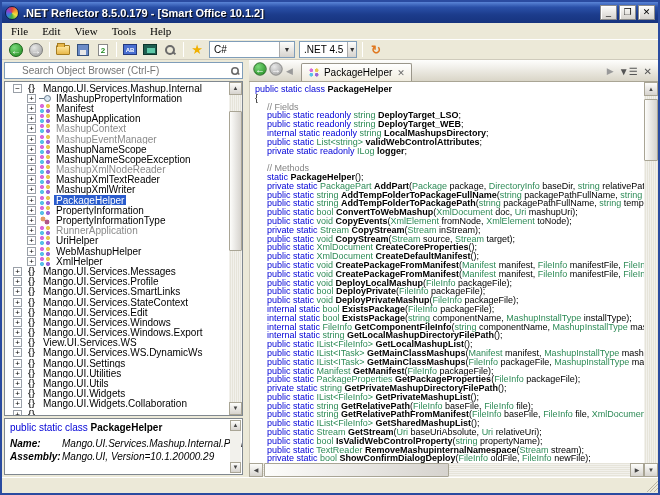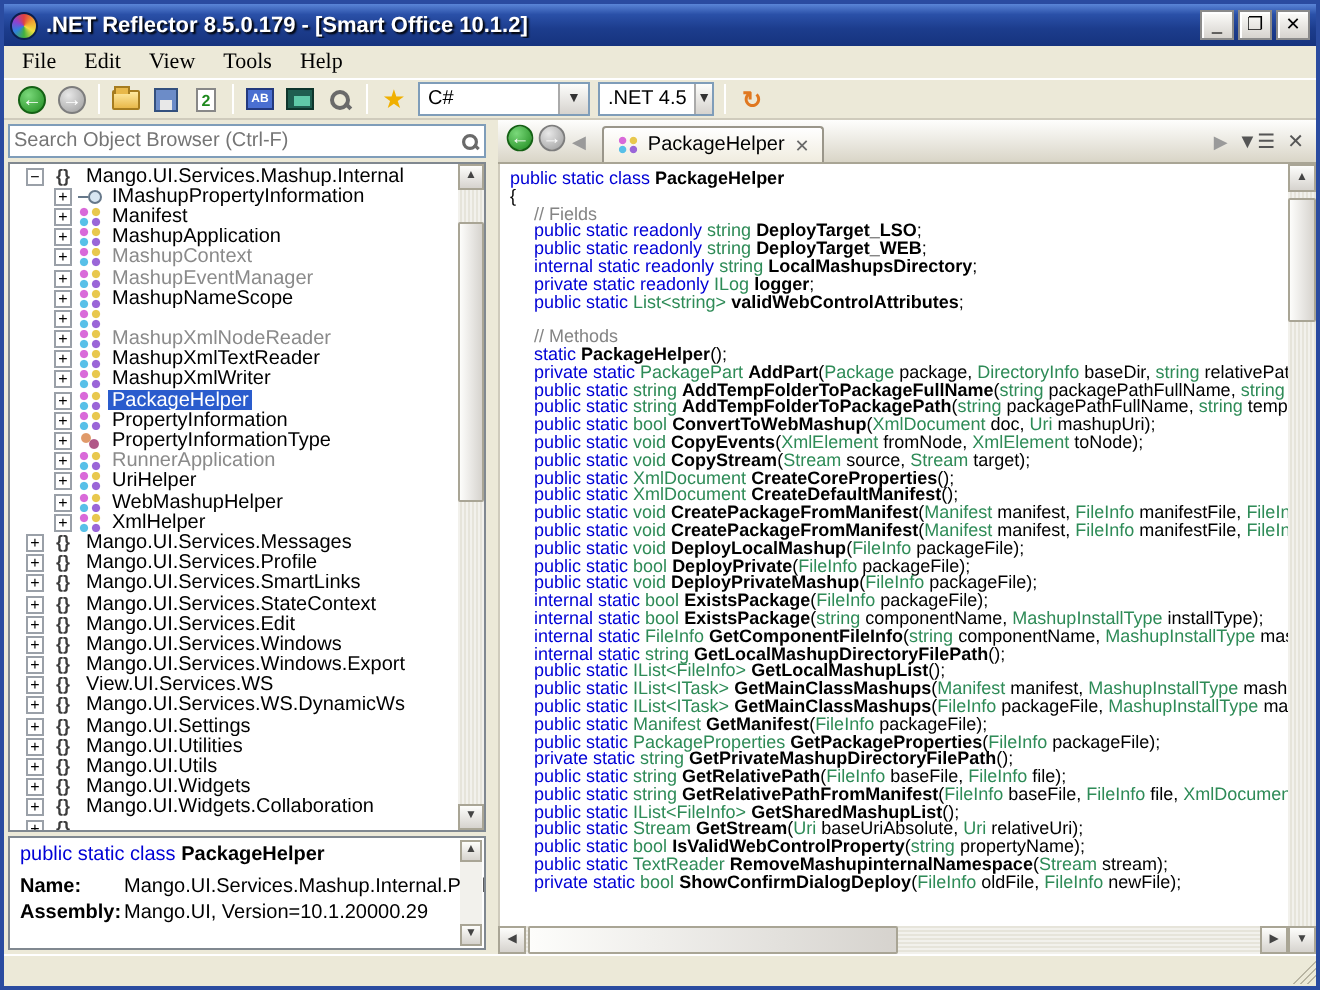--- a/index.html
+++ b/index.html
@@ -49,21 +49,21 @@
   .combo{display:flex;align-items:center;background:#fff;border:1px solid #7f9db9;height:17px;margin:0 2px;font-size:10px;}
   .combo .val{padding:0 4px;flex:1;white-space:nowrap;}
   .combo .drop{width:15px;height:15px;background:linear-gradient(#fdfdfb,#d6d3ce);border-left:1px solid #aaa;
     font-size:7px;line-height:15px;text-align:center;color:#333;}
   
   .main{flex:1;display:flex;min-height:0;}
   .left{width:243px;flex:0 0 243px;display:flex;flex-direction:column;padding:2px;min-height:0;}
   .splitter{width:4px;flex:0 0 4px;background:#ece9d8;}
   
   .searchbox{height:17px;flex:0 0 17px;display:flex;align-items:center;background:#fff;border:1px solid #7f9db9;margin-bottom:2px;}
-  .searchbox input{flex:1;border:none;outline:none;font:10px "Liberation Sans",sans-serif;color:#444;padding:0 2px;min-width:0;}
+  .searchbox input{flex:1;border:none;outline:none;font:10px "Liberation Sans",sans-serif;color:#444;padding:0 17px;min-width:0;}
   .searchbox .ic-mag{transform:scale(.8);margin-right:1px;}
   
   .treebox{flex:1;background:#fff;border:1px solid #808890;position:relative;overflow:hidden;min-height:0;}
   .tree{position:absolute;left:0;top:1px;right:13px;bottom:0;overflow:hidden;}
   .trow{display:flex;align-items:center;height:10.2px;font-size:10px;white-space:nowrap;overflow:hidden;}
   .exp{width:9px;height:9px;flex:0 0 9px;border:1px solid #9aa0a8;background:#fff;font-size:8px;line-height:7px;
     text-align:center;color:#000;margin-right:3px;}
   .ico{width:12px;height:11px;flex:0 0 12px;margin-right:3px;position:relative;}
   .ico.class{background:
     radial-gradient(circle at 3px 3px,#d96ad9 1.8px,rgba(0,0,0,0) 2.3px),
@@ -85,21 +85,21 @@
   .sbtn{height:13px;flex:0 0 13px;background:linear-gradient(#fdfdfb,#d6d3ce);border:1px solid #a9a595;
     font-size:6px;line-height:11px;text-align:center;color:#444;}
   .sthumb{background:linear-gradient(90deg,#fdfdfb,#d6d3ce);border:1px solid #a9a595;border-radius:1px;}
   .tree-thumb{margin-top:16px;height:140px;}
   
   .details{height:57px;flex:0 0 57px;background:#fff;border:1px solid #808890;margin-top:2px;
     padding:3px 14px 3px 5px;font-size:10px;position:relative;overflow:hidden;}
   .decl{margin-bottom:5px;white-space:nowrap;}
   .decl .kw{color:#0000d6;}
   .decl .nm{font-weight:bold;color:#000;}
-  .drow{display:flex;margin-bottom:2px;white-space:nowrap;}
+  .drow{display:flex;margin-bottom:2px;white-space:nowrap;font-style:italic;}
   .drow .dl{font-weight:bold;width:52px;flex:0 0 52px;}
   .mini-scroll{position:absolute;top:1px;right:1px;bottom:1px;width:11px;display:flex;flex-direction:column;justify-content:space-between;
     background:#f2f1ec;}
   .mini-scroll .sbtn{height:11px;flex:0 0 11px;line-height:9px;}
   
   .right{flex:1;display:flex;flex-direction:column;min-width:0;background:#ece9d8;}
   .navbar{height:22px;flex:0 0 22px;display:flex;align-items:flex-end;
     background:linear-gradient(#fefefd,#d9d5c7);border-bottom:1px solid #a9a595;padding:0 3px;}
   .navbar .circ{margin:0 1px 3px 1px;transform:scale(.95);}
   .chev{font-size:9px;color:#9a9a9a;margin:0 2px 5px 2px;}
@@ -240,20 +240,21 @@
               <span class="tlabel">MashupEventManager</span>
             </div>
             <div class="trow" style="padding-left: 22px;">
               <span class="exp">+</span>
               <span class="ico class"></span>
               <span class="tlabel">MashupNameScope</span>
             </div>
             <div class="trow" style="padding-left: 22px;">
               <span class="exp">+</span>
               <span class="ico class"></span>
+              <span class="tlabel">MashupNameScopeException</span>
             </div>
             <div class="trow gray" style="padding-left: 22px;">
               <span class="exp">+</span>
               <span class="ico class"></span>
               <span class="tlabel">MashupXmlNodeReader</span>
             </div>
             <div class="trow" style="padding-left: 22px;">
               <span class="exp">+</span>
               <span class="ico class"></span>
               <span class="tlabel">MashupXmlTextReader</span>
@@ -421,48 +422,50 @@
       </div>
       <div class="rbody">
         <div class="codecol">
           <div class="code" id="code">
               <div class="cl"><span class="tk">public static class </span><span class="tm">PackageHelper</span></div>
               <div class="cl"><span class="tp">{</span></div>
               <div class="cl ind"><span class="tc">// Fields</span></div>
               <div class="cl ind"><span class="tk">public static readonly </span><span class="tt">string </span><span class="tm">DeployTarget_LSO</span><span class="tp">;</span></div>
               <div class="cl ind"><span class="tk">public static readonly </span><span class="tt">string </span><span class="tm">DeployTarget_WEB</span><span class="tp">;</span></div>
               <div class="cl ind"><span class="tk">internal static readonly </span><span class="tt">string </span><span class="tm">LocalMashupsDirectory</span><span class="tp">;</span></div>
+              <div class="cl ind"><span class="tk">public static </span><span class="tt">List&lt;string&gt; </span><span class="tm">validWebControlAttributes</span><span class="tp">;</span></div>
               <div class="cl ind"><span class="tk">private static readonly </span><span class="tt">ILog </span><span class="tm">logger</span><span class="tp">;</span></div>
-              <div class="cl ind"><span class="tk">public static </span><span class="tt">List&lt;string&gt; </span><span class="tm">validWebControlAttributes</span><span class="tp">;</span></div>
               <div class="cl ind">&nbsp;</div>
               <div class="cl ind"><span class="tc">// Methods</span></div>
               <div class="cl ind"><span class="tk">static </span><span class="tm">PackageHelper</span><span class="tp">();</span></div>
               <div class="cl ind"><span class="tk">private static </span><span class="tt">PackagePart </span><span class="tm">AddPart</span><span class="tp">(</span><span class="tt">Package </span><span class="tp">package, </span><span class="tt">DirectoryInfo </span><span class="tp">baseDir, </span><span class="tt">string </span><span class="tp">relativePath, </span></div>
               <div class="cl ind"><span class="tk">public static </span><span class="tt">string </span><span class="tm">AddTempFolderToPackageFullName</span><span class="tp">(</span><span class="tt">string </span><span class="tp">packagePathFullName, </span><span class="tt">string </span></div>
               <div class="cl ind"><span class="tk">public static </span><span class="tt">string </span><span class="tm">AddTempFolderToPackagePath</span><span class="tp">(</span><span class="tt">string </span><span class="tp">packagePathFullName, </span><span class="tt">string </span><span class="tp">tempFolderName);</span></div>
               <div class="cl ind"><span class="tk">public static </span><span class="tt">bool </span><span class="tm">ConvertToWebMashup</span><span class="tp">(</span><span class="tt">XmlDocument </span><span class="tp">doc, </span><span class="tt">Uri </span><span class="tp">mashupUri);</span></div>
               <div class="cl ind"><span class="tk">public static </span><span class="tt">void </span><span class="tm">CopyEvents</span><span class="tp">(</span><span class="tt">XmlElement </span><span class="tp">fromNode, </span><span class="tt">XmlElement </span><span class="tp">toNode);</span></div>
+              <div class="cl ind"><span class="tk">private static </span><span class="tt">Stream </span><span class="tm">CopyStream</span><span class="tp">(</span><span class="tt">Stream </span><span class="tp">inStream);</span></div>
               <div class="cl ind"><span class="tk">public static </span><span class="tt">void </span><span class="tm">CopyStream</span><span class="tp">(</span><span class="tt">Stream </span><span class="tp">source, </span><span class="tt">Stream </span><span class="tp">target);</span></div>
               <div class="cl ind"><span class="tk">public static </span><span class="tt">XmlDocument </span><span class="tm">CreateCoreProperties</span><span class="tp">();</span></div>
               <div class="cl ind"><span class="tk">public static </span><span class="tt">XmlDocument </span><span class="tm">CreateDefaultManifest</span><span class="tp">();</span></div>
               <div class="cl ind"><span class="tk">public static </span><span class="tt">void </span><span class="tm">CreatePackageFromManifest</span><span class="tp">(</span><span class="tt">Manifest </span><span class="tp">manifest, </span><span class="tt">FileInfo </span><span class="tp">manifestFile, </span><span class="tt">FileInfo </span></div>
               <div class="cl ind"><span class="tk">public static </span><span class="tt">void </span><span class="tm">CreatePackageFromManifest</span><span class="tp">(</span><span class="tt">Manifest </span><span class="tp">manifest, </span><span class="tt">FileInfo </span><span class="tp">manifestFile, </span><span class="tt">FileInfo </span></div>
               <div class="cl ind"><span class="tk">public static </span><span class="tt">void </span><span class="tm">DeployLocalMashup</span><span class="tp">(</span><span class="tt">FileInfo </span><span class="tp">packageFile);</span></div>
               <div class="cl ind"><span class="tk">public static </span><span class="tt">bool </span><span class="tm">DeployPrivate</span><span class="tp">(</span><span class="tt">FileInfo </span><span class="tp">packageFile);</span></div>
               <div class="cl ind"><span class="tk">public static </span><span class="tt">void </span><span class="tm">DeployPrivateMashup</span><span class="tp">(</span><span class="tt">FileInfo </span><span class="tp">packageFile);</span></div>
               <div class="cl ind"><span class="tk">internal static </span><span class="tt">bool </span><span class="tm">ExistsPackage</span><span class="tp">(</span><span class="tt">FileInfo </span><span class="tp">packageFile);</span></div>
               <div class="cl ind"><span class="tk">internal static </span><span class="tt">bool </span><span class="tm">ExistsPackage</span><span class="tp">(</span><span class="tt">string </span><span class="tp">componentName, </span><span class="tt">MashupInstallType </span><span class="tp">installType);</span></div>
               <div class="cl ind"><span class="tk">internal static </span><span class="tt">FileInfo </span><span class="tm">GetComponentFileInfo</span><span class="tp">(</span><span class="tt">string </span><span class="tp">componentName, </span><span class="tt">MashupInstallType </span><span class="tp">mashupInstallType);</span></div>
               <div class="cl ind"><span class="tk">internal static </span><span class="tt">string </span><span class="tm">GetLocalMashupDirectoryFilePath</span><span class="tp">();</span></div>
               <div class="cl ind"><span class="tk">public static </span><span class="tt">IList&lt;FileInfo&gt; </span><span class="tm">GetLocalMashupList</span><span class="tp">();</span></div>
               <div class="cl ind"><span class="tk">public static </span><span class="tt">IList&lt;ITask&gt; </span><span class="tm">GetMainClassMashups</span><span class="tp">(</span><span class="tt">Manifest </span><span class="tp">manifest, </span><span class="tt">MashupInstallType </span><span class="tp">mashupInstallType);</span></div>
               <div class="cl ind"><span class="tk">public static </span><span class="tt">IList&lt;ITask&gt; </span><span class="tm">GetMainClassMashups</span><span class="tp">(</span><span class="tt">FileInfo </span><span class="tp">packageFile, </span><span class="tt">MashupInstallType </span><span class="tp">mashupInstallType);</span></div>
               <div class="cl ind"><span class="tk">public static </span><span class="tt">Manifest </span><span class="tm">GetManifest</span><span class="tp">(</span><span class="tt">FileInfo </span><span class="tp">packageFile);</span></div>
               <div class="cl ind"><span class="tk">public static </span><span class="tt">PackageProperties </span><span class="tm">GetPackageProperties</span><span class="tp">(</span><span class="tt">FileInfo </span><span class="tp">packageFile);</span></div>
               <div class="cl ind"><span class="tk">private static </span><span class="tt">string </span><span class="tm">GetPrivateMashupDirectoryFilePath</span><span class="tp">();</span></div>
+              <div class="cl ind"><span class="tk">public static </span><span class="tt">IList&lt;FileInfo&gt; </span><span class="tm">GetPrivateMashupList</span><span class="tp">();</span></div>
               <div class="cl ind"><span class="tk">public static </span><span class="tt">string </span><span class="tm">GetRelativePath</span><span class="tp">(</span><span class="tt">FileInfo </span><span class="tp">baseFile, </span><span class="tt">FileInfo </span><span class="tp">file);</span></div>
               <div class="cl ind"><span class="tk">public static </span><span class="tt">string </span><span class="tm">GetRelativePathFromManifest</span><span class="tp">(</span><span class="tt">FileInfo </span><span class="tp">baseFile, </span><span class="tt">FileInfo </span><span class="tp">file, </span><span class="tt">XmlDocument </span></div>
               <div class="cl ind"><span class="tk">public static </span><span class="tt">IList&lt;FileInfo&gt; </span><span class="tm">GetSharedMashupList</span><span class="tp">();</span></div>
               <div class="cl ind"><span class="tk">public static </span><span class="tt">Stream </span><span class="tm">GetStream</span><span class="tp">(</span><span class="tt">Uri </span><span class="tp">baseUriAbsolute, </span><span class="tt">Uri </span><span class="tp">relativeUri);</span></div>
               <div class="cl ind"><span class="tk">public static </span><span class="tt">bool </span><span class="tm">IsValidWebControlProperty</span><span class="tp">(</span><span class="tt">string </span><span class="tp">propertyName);</span></div>
               <div class="cl ind"><span class="tk">public static </span><span class="tt">TextReader </span><span class="tm">RemoveMashupinternalNamespace</span><span class="tp">(</span><span class="tt">Stream </span><span class="tp">stream);</span></div>
               <div class="cl ind"><span class="tk">private static </span><span class="tt">bool </span><span class="tm">ShowConfirmDialogDeploy</span><span class="tp">(</span><span class="tt">FileInfo </span><span class="tp">oldFile, </span><span class="tt">FileInfo </span><span class="tp">newFile);</span></div>
             </div>
           <div class="hscroll">
             <span class="sbtn">◀</span>

